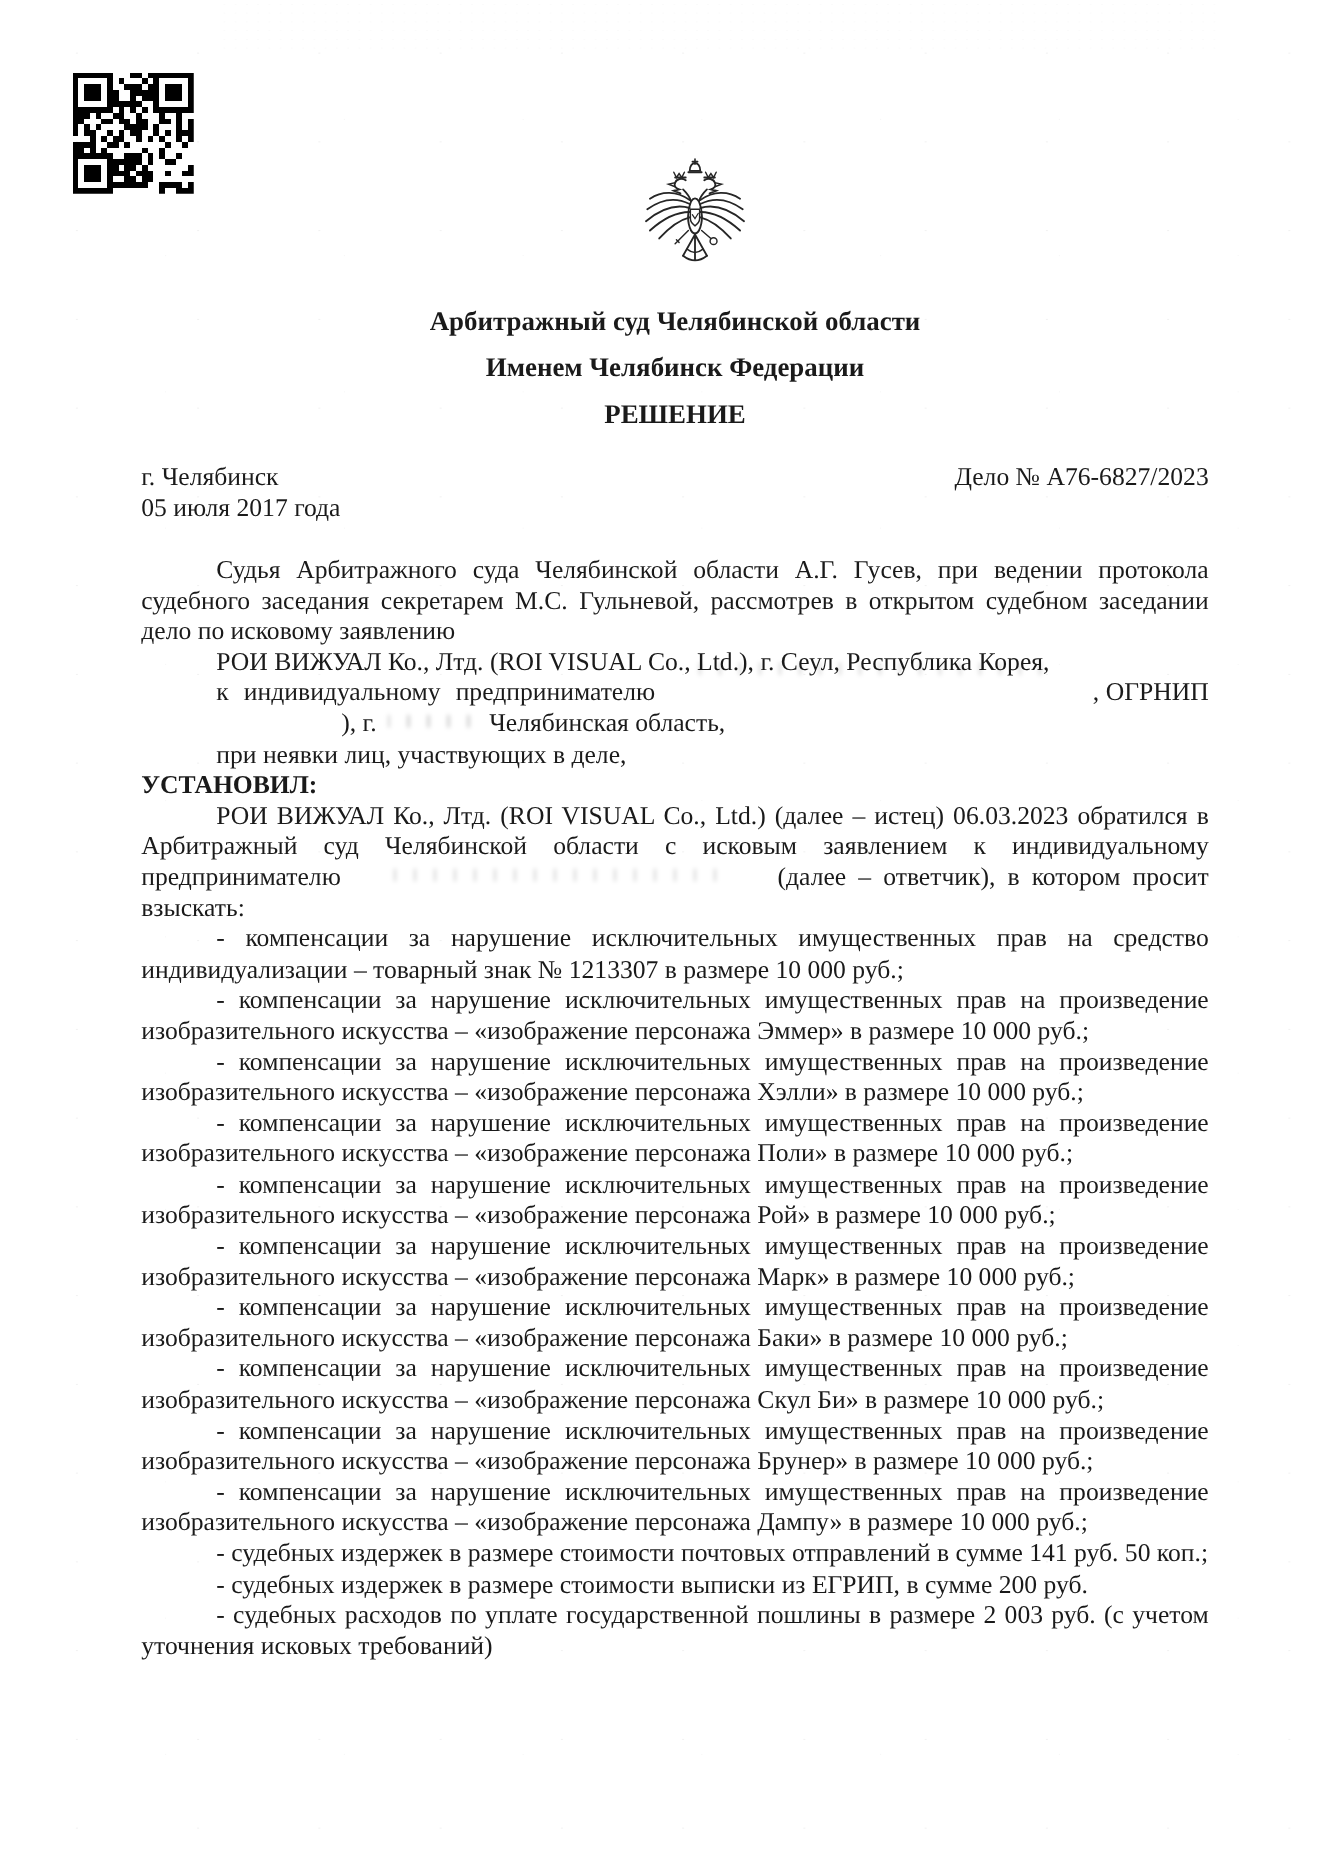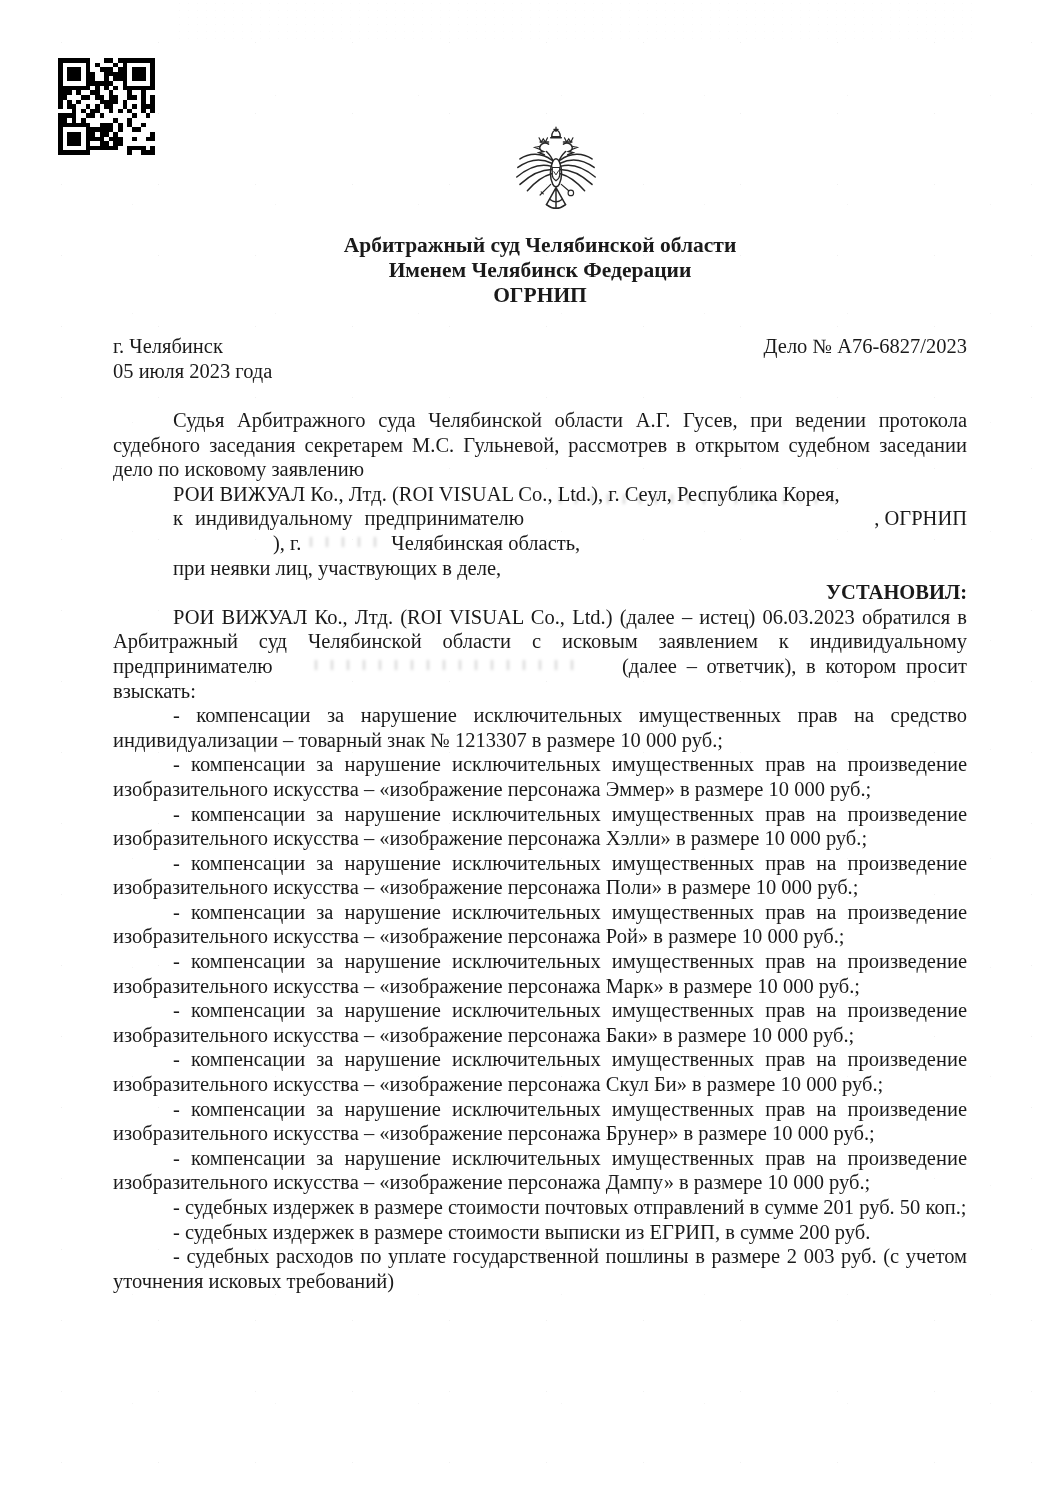--- a/index.html
+++ b/index.html
@@ -45,36 +45,36 @@
     position:absolute;left:503px;top:124px;width:106px;height:106px;
   }
   .emblem svg{width:100%;height:100%;}
   .title-block{
     margin:0;padding-top:233px;
     text-align:center;
     font-weight:bold;
     font-size:21.5px;
     line-height:25px;
   }
-  .title-line{display:block;}
+  .title-line{display:block;margin-top:12px;}
   .meta{
     margin-top:26px;
     font-size:20.5px;
     line-height:25px;
   }
   .meta-row{display:flex;justify-content:space-between;gap:48px;}
   .body-text{
     margin-top:24px;
     font-size:20.5px;
     line-height:24.6px;
   }
   .para{margin:0;text-align:left;}
   .para.justify{text-align:justify;}
   .para.indent{text-indent:60px;}
-  .para.center{text-align:right;text-indent:0;}
+  .para.center{text-align:left;text-indent:0;}
   .para.bold{font-weight:bold;}
   .para.flexline{display:flex;text-indent:0;}
   .para.flexline span{white-space:pre;}
   .gap{display:inline-block;height:1px;vertical-align:baseline;position:relative;}
   .gap.flexgrow{flex:1 1 auto;}
   .smudge::after{
     content:"";
     position:absolute;left:10%;right:10%;top:-12px;height:10px;
     background:repeating-linear-gradient(90deg, rgba(0,0,0,.18) 0 2px, transparent 2px 16px);
     filter:blur(1.6px);
@@ -284,30 +284,30 @@
 
       <path d="M45 57 L35 67 M36 64 l2 2" stroke-width="1.1"></path>
       <path d="M55 57 L62 63" stroke-width="1.1"></path>
       <circle cx="64" cy="65" r="2.6" stroke-width="1.1"></circle>
     </svg>
   </div>
 
   <div class="title-block">
     <span class="title-line">Арбитражный суд Челябинской области</span>
     <span class="title-line">Именем Челябинск Федерации</span>
-    <span class="title-line">ОГРНИП</span>
+    <span class="title-line">РЕШЕНИЕ</span>
   </div>
 
   <div class="meta">
     <div class="meta-row">
       <span>г. Челябинск</span>
       <span>Дело № А76-6827/2023</span>
     </div>
     <div class="meta-row">
-      <span>05 июля 2023 года</span>
+      <span>05 июля 2017 года</span>
     </div>
   </div>
 
   <div class="body-text" id="paragraphs">
       <p class="para indent justify"><span>Судья Арбитражного суда Челябинской области А.Г. Гусев, при ведении протокола судебного заседания секретарем М.С. Гульневой, рассмотрев в открытом судебном заседании дело по исковому заявлению</span></p>
       <p class="para indent"><span>РОИ ВИЖУАЛ Ко., Лтд. (ROI VISUAL Co., Ltd.), г. Сеул, Республика Корея,</span></p>
       <p class="para flexline">
         <span class="gap" style="width: 60px;"></span>
         <span class="spread">к индивидуальному предпринимателю</span>
         <span class="gap flexgrow smudge"></span>
@@ -320,18 +320,18 @@
       <p class="para indent justify"><span>- компенсации за нарушение исключительных имущественных прав на средство индивидуализации – товарный знак № 1213307 в размере 10 000 руб.;</span></p>
       <p class="para indent justify"><span>- компенсации за нарушение исключительных имущественных прав на произведение изобразительного искусства – «изображение персонажа Эммер» в размере 10 000 руб.;</span></p>
       <p class="para indent justify"><span>- компенсации за нарушение исключительных имущественных прав на произведение изобразительного искусства – «изображение персонажа Хэлли» в размере 10 000 руб.;</span></p>
       <p class="para indent justify"><span>- компенсации за нарушение исключительных имущественных прав на произведение изобразительного искусства – «изображение персонажа Поли» в размере 10 000 руб.;</span></p>
       <p class="para indent justify"><span>- компенсации за нарушение исключительных имущественных прав на произведение изобразительного искусства – «изображение персонажа Рой» в размере 10 000 руб.;</span></p>
       <p class="para indent justify"><span>- компенсации за нарушение исключительных имущественных прав на произведение изобразительного искусства – «изображение персонажа Марк» в размере 10 000 руб.;</span></p>
       <p class="para indent justify"><span>- компенсации за нарушение исключительных имущественных прав на произведение изобразительного искусства – «изображение персонажа Баки» в размере 10 000 руб.;</span></p>
       <p class="para indent justify"><span>- компенсации за нарушение исключительных имущественных прав на произведение изобразительного искусства – «изображение персонажа Скул Би» в размере 10 000 руб.;</span></p>
       <p class="para indent justify"><span>- компенсации за нарушение исключительных имущественных прав на произведение изобразительного искусства – «изображение персонажа Брунер» в размере 10 000 руб.;</span></p>
       <p class="para indent justify"><span>- компенсации за нарушение исключительных имущественных прав на произведение изобразительного искусства – «изображение персонажа Дампу» в размере 10 000 руб.;</span></p>
-      <p class="para indent justify"><span>- судебных издержек в размере стоимости почтовых отправлений в сумме 201 руб. 50 коп.;</span></p>
+      <p class="para indent justify"><span>- судебных издержек в размере стоимости почтовых отправлений в сумме 141 руб. 50 коп.;</span></p>
       <p class="para indent justify"><span>- судебных издержек в размере стоимости выписки из ЕГРИП, в сумме 200 руб.</span></p>
       <p class="para indent justify"><span>- судебных расходов по уплате государственной пошлины в размере 2 003 руб. (с учетом уточнения исковых требований)</span></p>
     </div>
 
 </div>
 
 </body></html>

